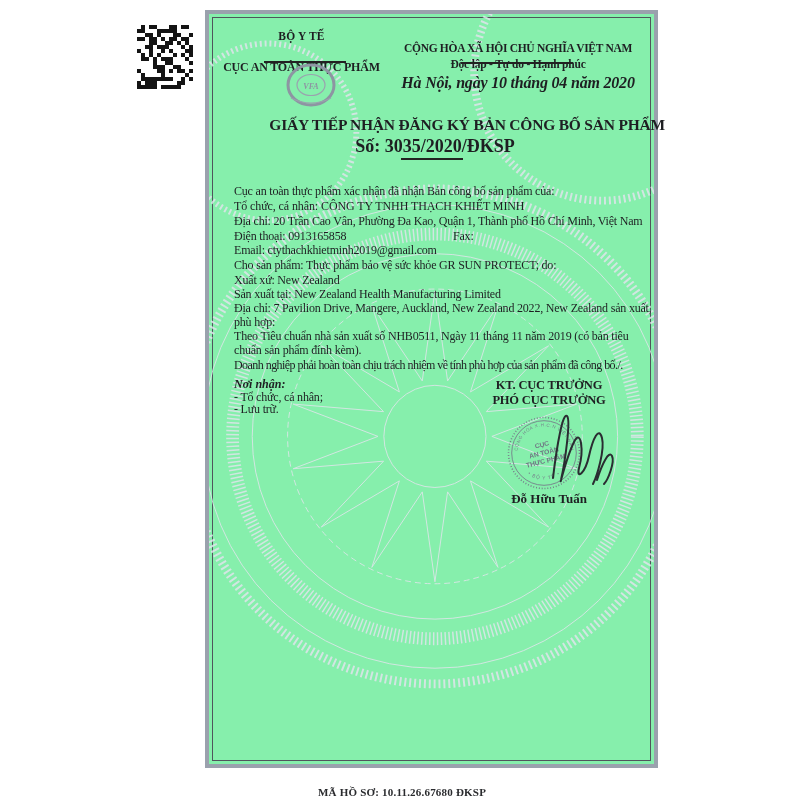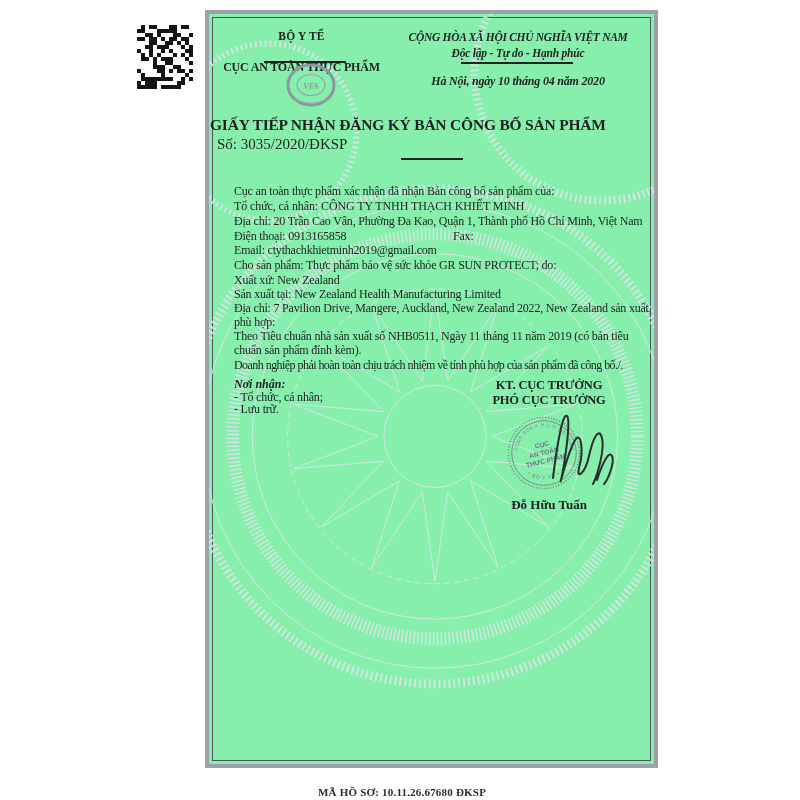--- a/index.html
+++ b/index.html
@@ -29,46 +29,46 @@
   .wm{position:absolute;inset:0;z-index:0;pointer-events:none;}
   .content{position:absolute;inset:0;z-index:1;}
 
   .abs{position:absolute;white-space:nowrap;}
 
   
   .hdr-left{left:10px;top:16px;width:165px;text-align:center;}
   .hdr-left .t1{font-size:11.5px;font-weight:bold;letter-spacing:.2px;}
   .hdr-left .t2{font-size:12px;font-weight:bold;letter-spacing:-.2px;margin-top:18px;}
   .hdr-rule-left{left:55px;top:47px;width:82px;height:1.5px;background:#222;}
-  .hdr-right{left:178px;top:17px;width:262px;text-align:center;font-style:italic;}
+  .hdr-right{left:178px;top:28px;width:262px;text-align:center;}
   .hdr-right .t1{font-size:11.5px;font-weight:bold;letter-spacing:-.3px;}
   .hdr-right .t2{font-size:11.5px;font-weight:bold;margin-top:4px;letter-spacing:-.2px;}
   .hdr-rule-right{left:252px;top:48px;width:112px;height:1.5px;background:#222;}
   .dateline{left:178px;top:60px;width:262px;text-align:center;
-    font-size:12px;font-style:italic;font-weight:600;letter-spacing:-.2px;}
+    font-size:16px;font-style:italic;font-weight:600;letter-spacing:-.2px;}
 
   .vfa{left:76px;top:48px;width:52px;height:46px;}
 
   
-  .title{left:1px;top:102px;width:436px;text-align:left;
+  .title{left:20px;top:102px;width:436px;text-align:right;
     font-size:15.5px;font-weight:bold;letter-spacing:-.2px;}
-  .docnum{left:8px;top:122px;width:436px;
-    font-size:15px;font-weight:normal;}
+  .docnum{left:8px;top:122px;width:436px;text-align:center;
+    font-size:18px;font-weight:bold;}
   .title-rule{left:192px;top:144px;width:62px;height:2px;background:#222;}
 
   
   .bl{left:25px;font-size:12px;letter-spacing:-.2px;}
   .caps{letter-spacing:-.1px;}
   .fax{position:absolute;left:203px;top:0;padding-left:16px;}
 
   
   .noi-nhan{left:25px;top:363px;font-size:12px;font-weight:bold;font-style:italic;}
   .rec{left:25px;font-size:12px;letter-spacing:-.2px;}
   .sign-title{left:195px;width:290px;text-align:center;font-size:12.5px;font-weight:bold;letter-spacing:-.2px;}
-  .signer-name{left:195px;top:477px;width:290px;text-align:center;font-size:13px;font-weight:bold;margin-top:6px;}
+  .signer-name{left:195px;top:477px;width:290px;text-align:center;font-size:13px;font-weight:bold;}
 
   .seal{left:297px;top:401px;width:76px;height:76px;}
   .signature{left:338px;top:390px;width:70px;height:84px;}
 
   
   .filecode{
     position:absolute;left:318px;top:786px;
     font-size:11px;font-weight:bold;letter-spacing:.2px;color:#2a2b2e;white-space:nowrap;
   }
 </style>

